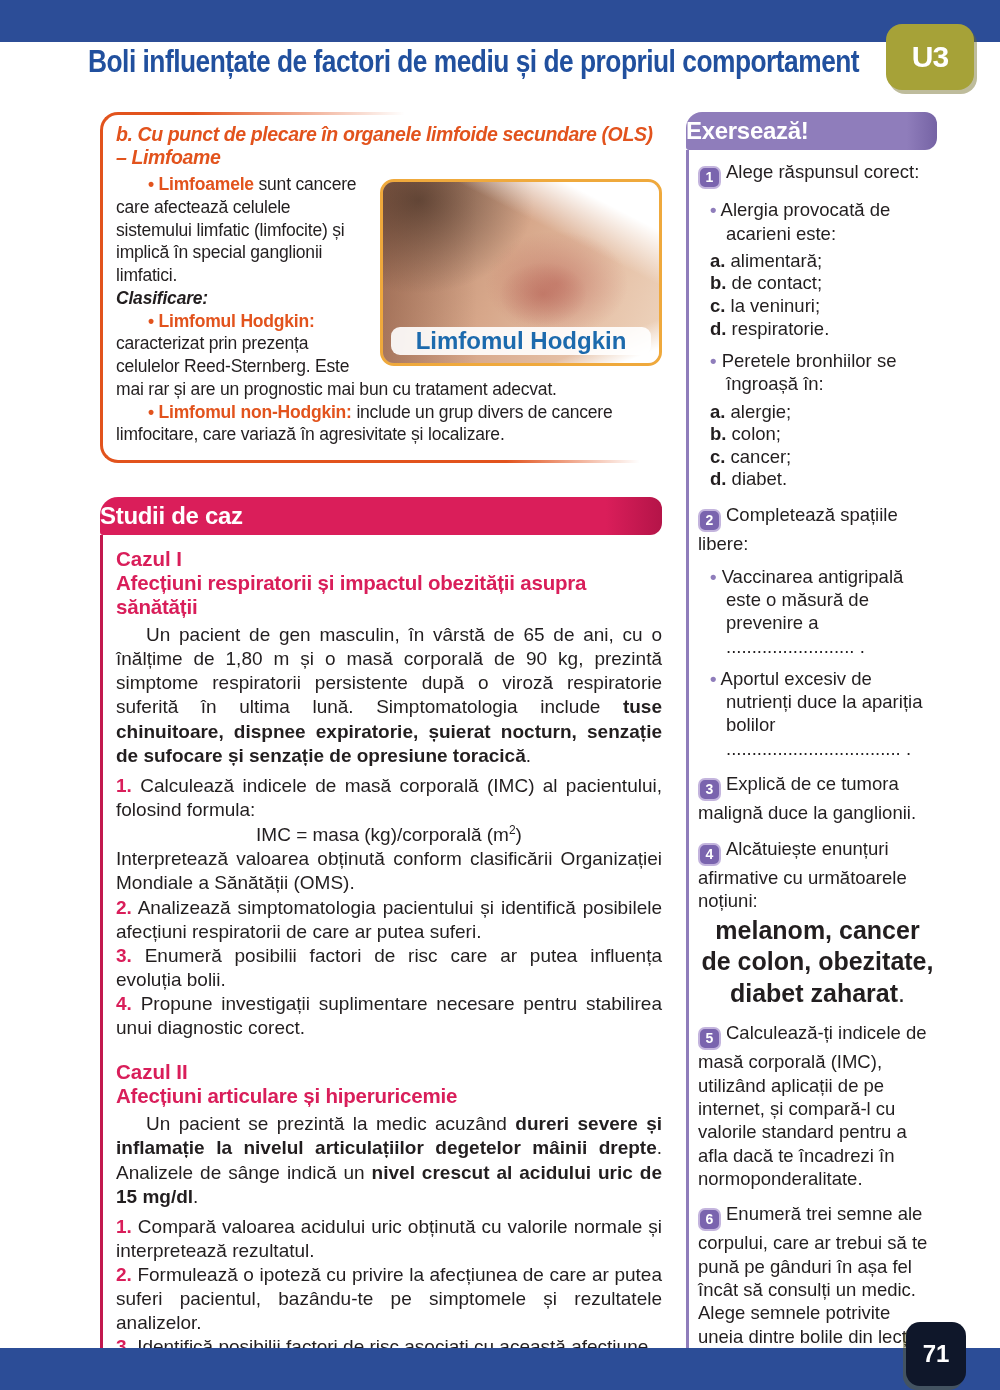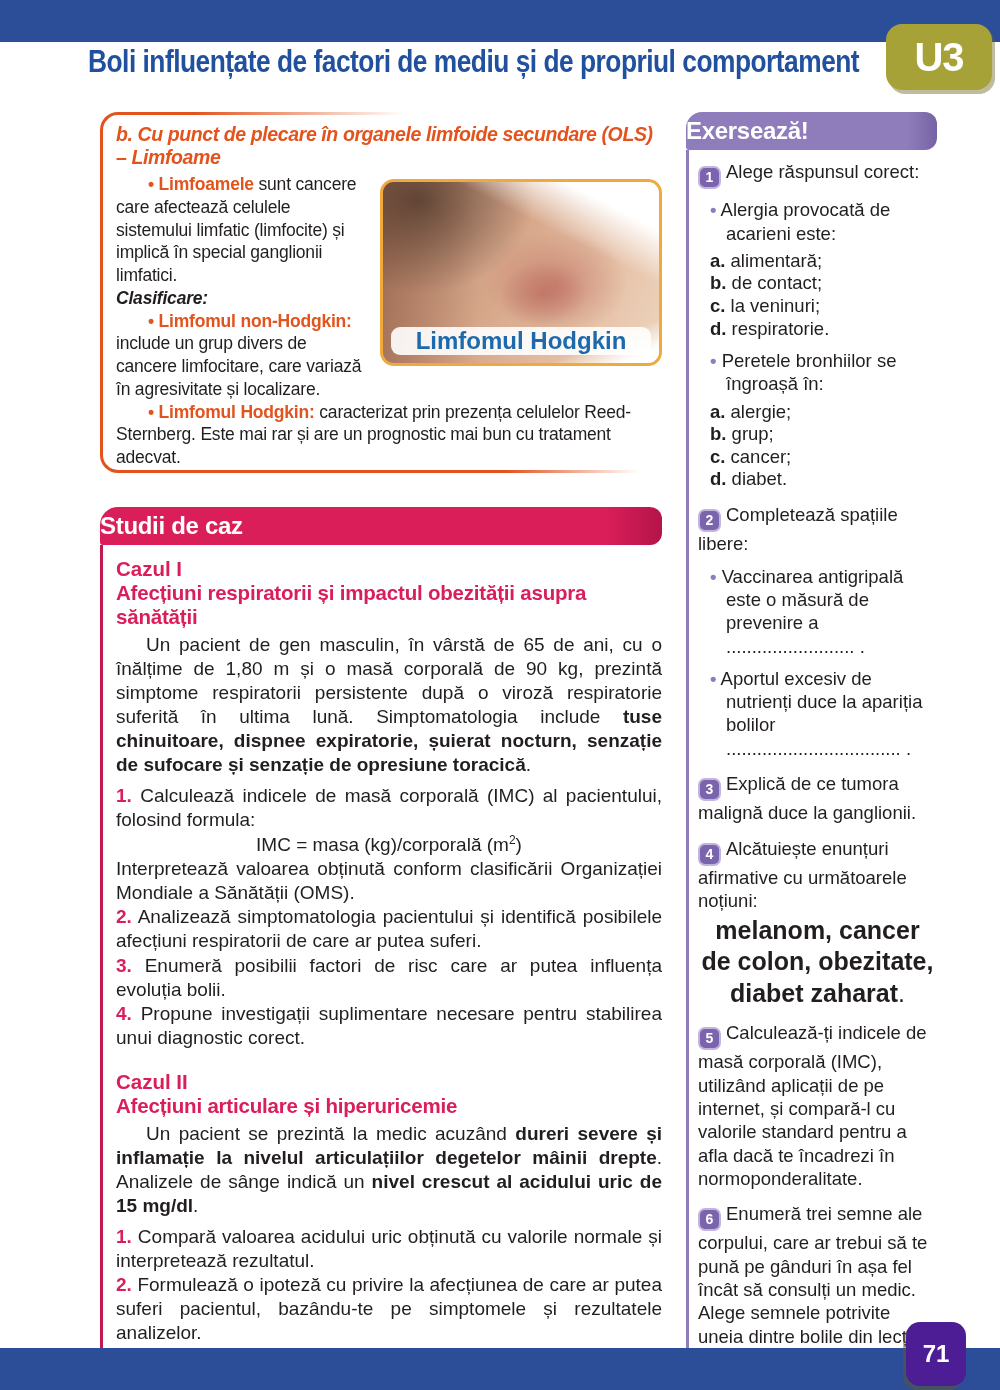--- a/index.html
+++ b/index.html
@@ -2,37 +2,37 @@
 <html lang="ro"><head>
 <meta charset="utf-8">
 <style>
   html,body{margin:0;padding:0;background:#e9e9e9;}
   .page{position:relative;width:1000px;height:1390px;background:#ffffff;overflow:hidden;
         font-family:"Liberation Sans",sans-serif;color:#221e1f;margin:0 auto;}
   
   .topbar{position:absolute;top:0;left:0;right:0;height:42px;background:#2c4d97;}
   .page-title{position:absolute;left:88px;top:44px;font-size:31px;font-weight:bold;color:#21509e;
               white-space:nowrap;letter-spacing:-0.6px;transform:scaleX(.85);transform-origin:left center;}
-  .u3-badge{position:absolute;left:886px;top:24px;width:106px;height:66px;background:#a6a238;
-            border-radius:16px;color:#fff;font-size:40px;font-weight:bold;display:flex;
+  .u3-badge{position:absolute;left:886px;top:24px;width:88px;height:66px;background:#a6a238;
+            border-radius:16px;color:#fff;font-size:30px;font-weight:bold;display:flex;
             align-items:center;justify-content:center;z-index:6;letter-spacing:-1px;
             box-shadow:3px 4px 0 rgba(110,106,35,.45);}
   
   .ribbon{height:38px;line-height:37px;color:#fff;font-weight:bold;font-size:24px;
           padding-left:0;letter-spacing:-0.3px;position:relative;}
   .ribbon.crimson{background:linear-gradient(to right,#da1e5a 0 90%,#b41448);border-radius:18px 12px 12px 3px;}
   .ribbon.purple{background:linear-gradient(to right,#8f7dbb 0 88%,#7563a4);border-radius:16px 12px 12px 3px;}
   .ribbon.teal{background:linear-gradient(to right,#136e79 0 88%,#0b525c);border-radius:16px 12px 12px 3px;}
   .fade-bottom::after{content:"";position:absolute;bottom:-3px;right:-1px;width:55%;height:4px;
           background:linear-gradient(to right,rgba(255,255,255,0),#fff 75%);}
   
   .left-col{position:absolute;left:100px;top:112px;width:562px;}
   .lymph-box{position:relative;border-left:3px solid #e2531d;border-top:3px solid #e2531d;
              border-bottom:3px solid #e2531d;border-radius:18px 0 0 18px;
-             padding:6px 0 1px 13px;margin-bottom:34px;}
+             padding:6px 0 14px 13px;margin-bottom:34px;}
   .lymph-box::before{content:"";position:absolute;top:-3px;left:90px;right:-1px;height:4px;
              background:linear-gradient(to right,rgba(255,255,255,0),#fff 45%);}
   .lymph-box::after{content:"";position:absolute;bottom:-3px;right:-1px;width:28%;height:4px;
              background:linear-gradient(to right,rgba(255,255,255,0),#fff 85%);}
   .lymph-heading{color:#e2531d;font-weight:bold;font-style:italic;font-size:19.5px;
                  letter-spacing:-0.4px;margin:2px 0 4px;}
   .photo-wrap{float:right;width:276px;height:181px;margin:6px 0 4px 10px;border:3px solid #efa93c;
               border-radius:14px;position:relative;overflow:hidden;
               background:
                 radial-gradient(95px 70px at 62% 58%,rgba(190,105,92,.60),rgba(190,105,92,0) 75%),
@@ -85,21 +85,21 @@
   .bullet-purple{color:#8f7dbb;font-weight:bold;}
   .opt{margin-left:12px;line-height:1.22;}
   .opt b{font-weight:bold;}
   .terms{text-align:center;font-weight:bold;font-size:25px;line-height:1.26;margin:2px 0 0;}
   .terms .end-dot{font-weight:normal;}
   .project-body{position:relative;border-left:3px solid #136e79;border-bottom:3px solid #136e79;
                 border-bottom-left-radius:14px;padding:6px 0 10px 10px;font-size:19.5px;line-height:1.27;}
   .project-body p{margin:0 0 2px;}
   
   .footer-bar{position:absolute;left:0;right:0;bottom:0;height:42px;background:#2c4d97;}
-  .page-badge{position:absolute;right:34px;bottom:4px;width:60px;height:64px;background:#4c1d95;
+  .page-badge{position:absolute;right:34px;bottom:4px;width:60px;height:64px;background:#0f172a;
               border-radius:14px;color:#fff;font-weight:bold;font-size:24px;display:flex;
               align-items:center;justify-content:center;z-index:6;
               box-shadow:-3px 4px 0 rgba(96,92,30,.45);}
 </style>
 </head>
 <body>
 
 <div class="page">
 
   <div class="topbar"></div>
@@ -110,22 +110,22 @@
 
     <div class="lymph-box">
       <div class="lymph-heading">b. Cu punct de plecare în organele limfoide secundare (OLS) – Limfoame</div>
       <div class="photo-wrap">
         <div class="photo-skin"></div>
         <div class="photo-caption">Limfomul Hodgkin</div>
       </div>
       <div class="lymph-text">
         <p class="lb-par lb-indent"><span class="bullet-orange">•</span> <span class="term-orange">Limfoamele</span><span> sunt cancere care afectează celulele sistemului limfatic (limfocite) și implică în special ganglionii limfatici.</span></p>
         <p class="lb-par classif">Clasificare:</p>
+        <p class="lb-par lb-indent"><span class="bullet-orange">•</span> <span class="term-orange">Limfomul Hodgkin:</span><span> caracterizat prin prezența celulelor Reed-Sternberg. Este mai rar și are un prognostic mai bun cu tratament adecvat.</span></p>
         <p class="lb-par lb-indent"><span class="bullet-orange">•</span> <span class="term-orange">Limfomul non-Hodgkin:</span><span> include un grup divers de cancere limfocitare, care variază în agresivitate și localizare.</span></p>
-        <p class="lb-par lb-indent"><span class="bullet-orange">•</span> <span class="term-orange">Limfomul Hodgkin:</span><span> caracterizat prin prezența celulelor Reed-Sternberg. Este mai rar și are un prognostic mai bun cu tratament adecvat.</span></p>
       </div>
     </div>
 
     <div>
       <div class="ribbon crimson">Studii de caz</div>
       <div class="studii-body fade-bottom">
 
         <p class="case-title">Cazul I</p>
         <p class="case-subtitle">Afecțiuni respiratorii și impactul obezității asupra sănătății</p>
         <p class="case-par"><span>Un pacient de gen masculin, în vârstă de 65 de ani, cu o înălțime de 1,80 m și o masă corporală de 90 kg, prezintă simptome respiratorii persistente după o viroză respiratorie suferită în ultima lună. Simptomatologia include </span><b>tuse chinuitoare, dispnee expiratorie, șuierat nocturn, senzație de sufocare și senzație de opresiune toracică</b><span>.</span></p>
@@ -157,21 +157,21 @@
 
       <div class="ex">
         <span class="num-badge">1</span><span>Alege răspunsul corect:</span>
         <div class="sub-q"><span class="bullet-purple">•</span> <span>Alergia provocată de acarieni este:</span></div>
         <div class="opt"><b>a.</b><span> alimentară;</span></div>
         <div class="opt"><b>b.</b><span> de contact;</span></div>
         <div class="opt"><b>c.</b><span> la veninuri;</span></div>
         <div class="opt"><b>d.</b><span> respiratorie.</span></div>
         <div class="sub-q"><span class="bullet-purple">•</span> <span>Peretele bronhiilor se îngroașă în:</span></div>
         <div class="opt"><b>a.</b><span> alergie;</span></div>
-        <div class="opt"><b>b.</b><span> grup;</span></div>
+        <div class="opt"><b>b.</b><span> colon;</span></div>
         <div class="opt"><b>c.</b><span> cancer;</span></div>
         <div class="opt"><b>d.</b><span> diabet.</span></div>
       </div>
 
       <div class="ex">
         <span class="num-badge">2</span><span>Completează spațiile libere:</span>
         <div class="sub-q"><span class="bullet-purple">•</span> <span>Vaccinarea antigripală este o măsură de prevenire a ......................... .</span></div>
         <div class="sub-q"><span class="bullet-purple">•</span> <span>Aportul excesiv de nutrienți duce la apariția bolilor .................................. .</span></div>
       </div>
 

